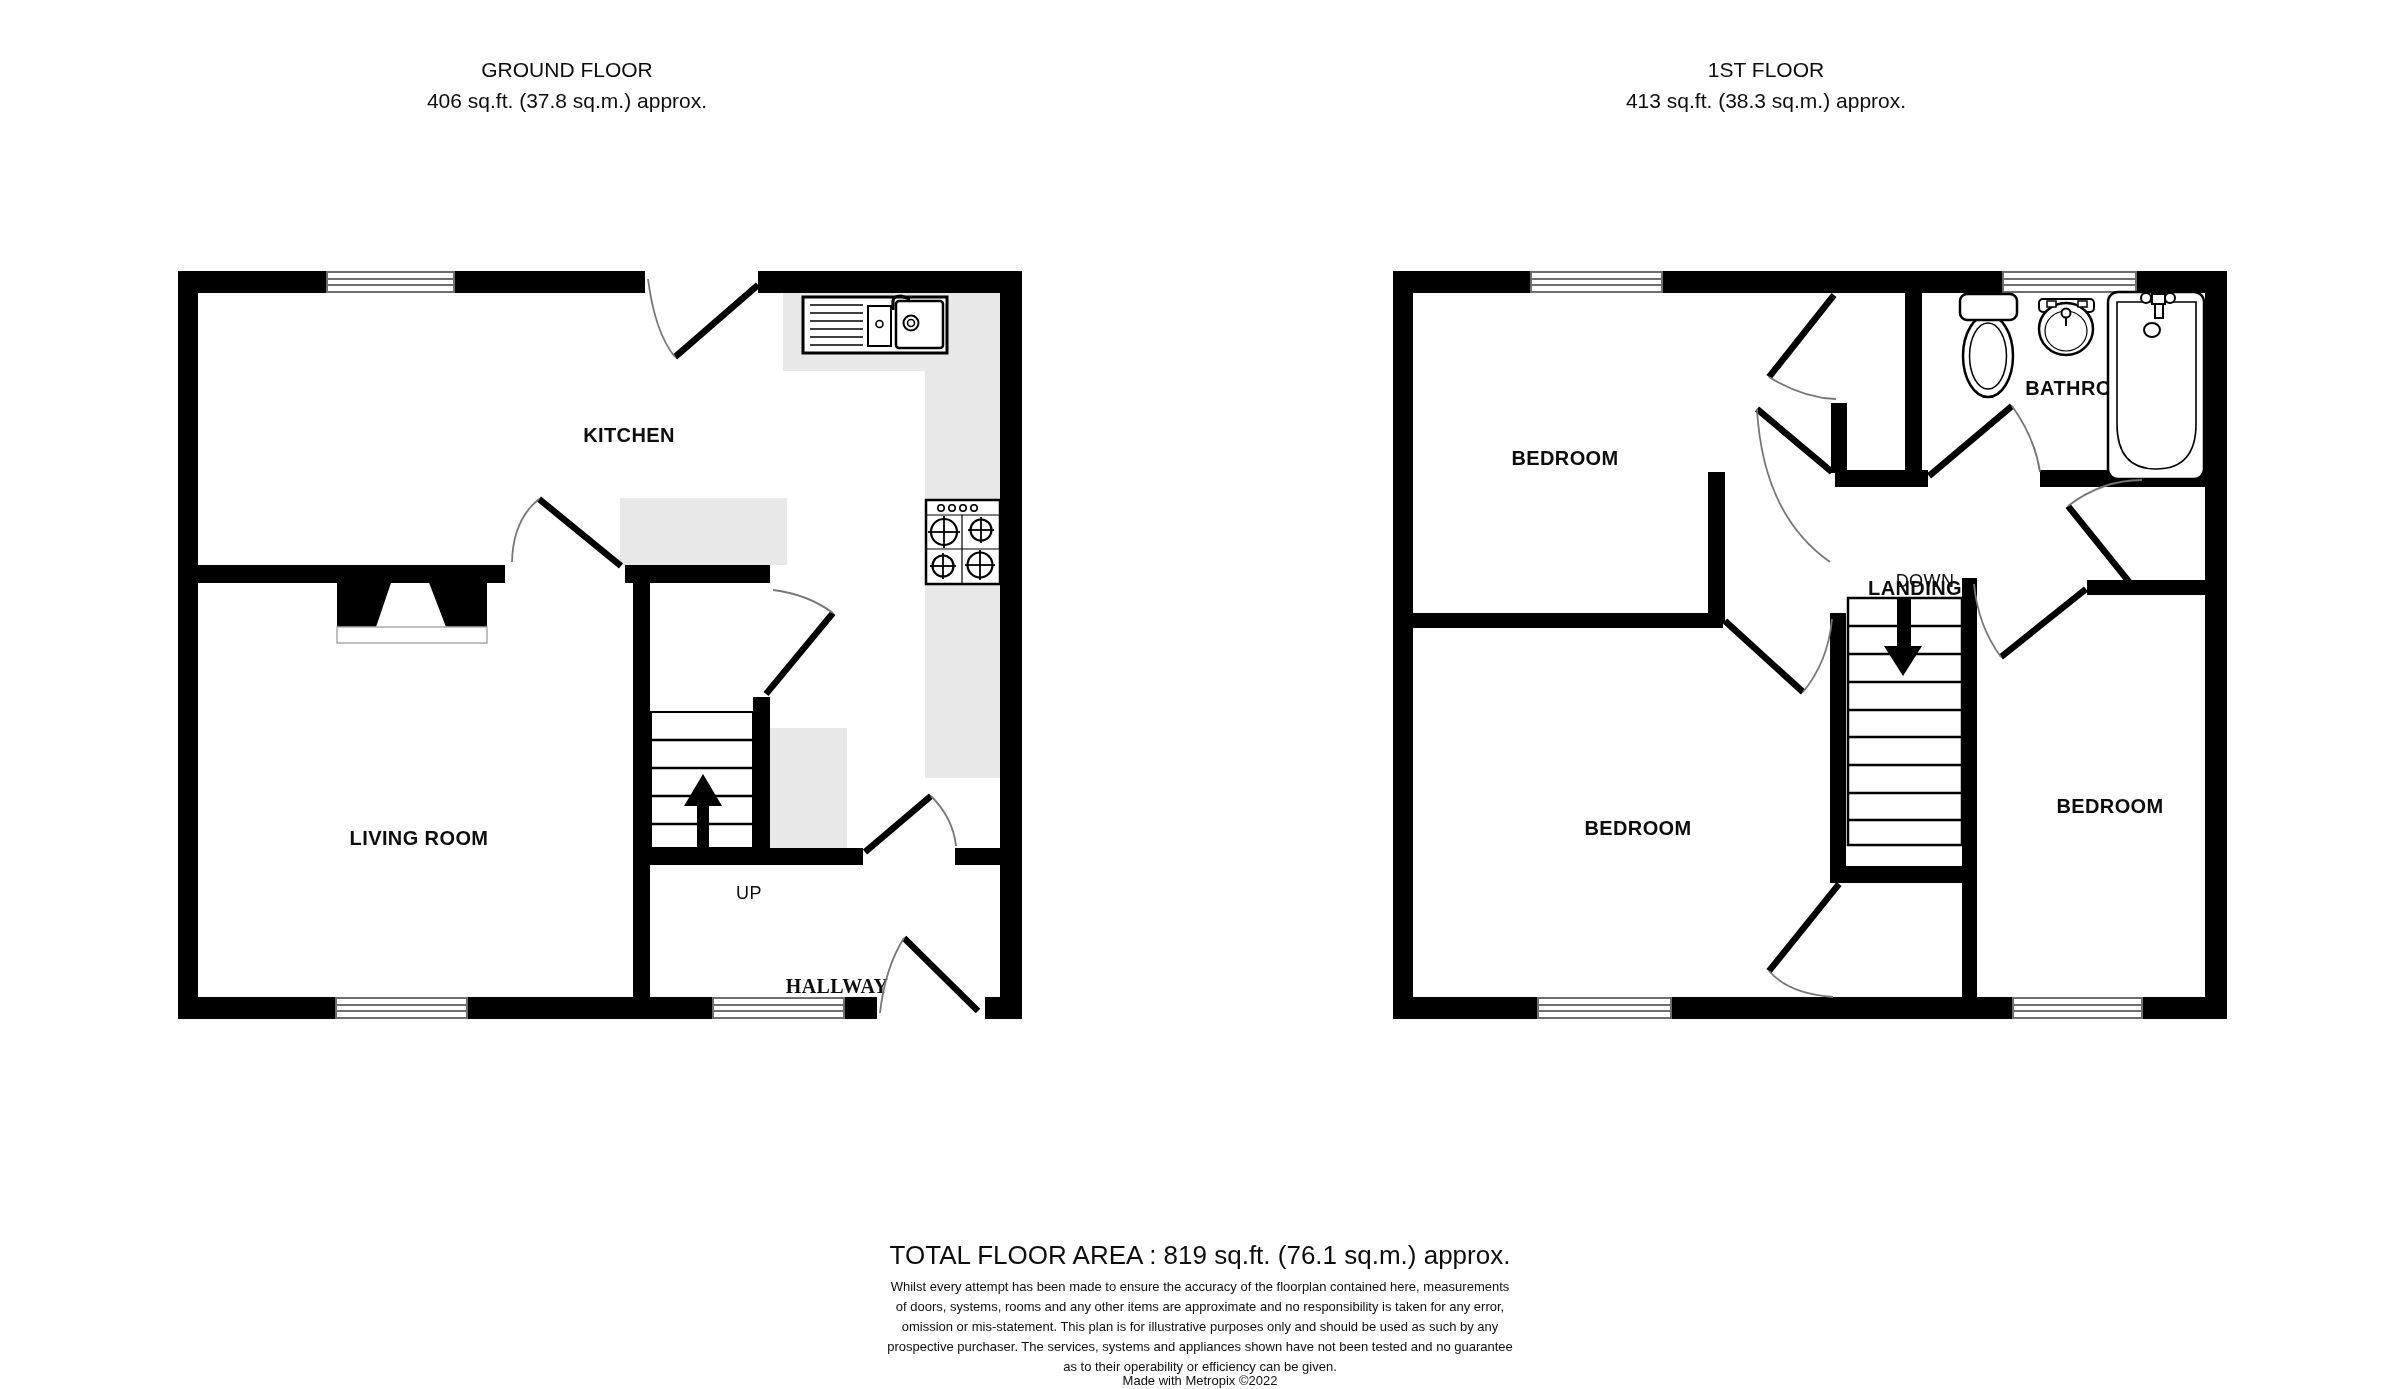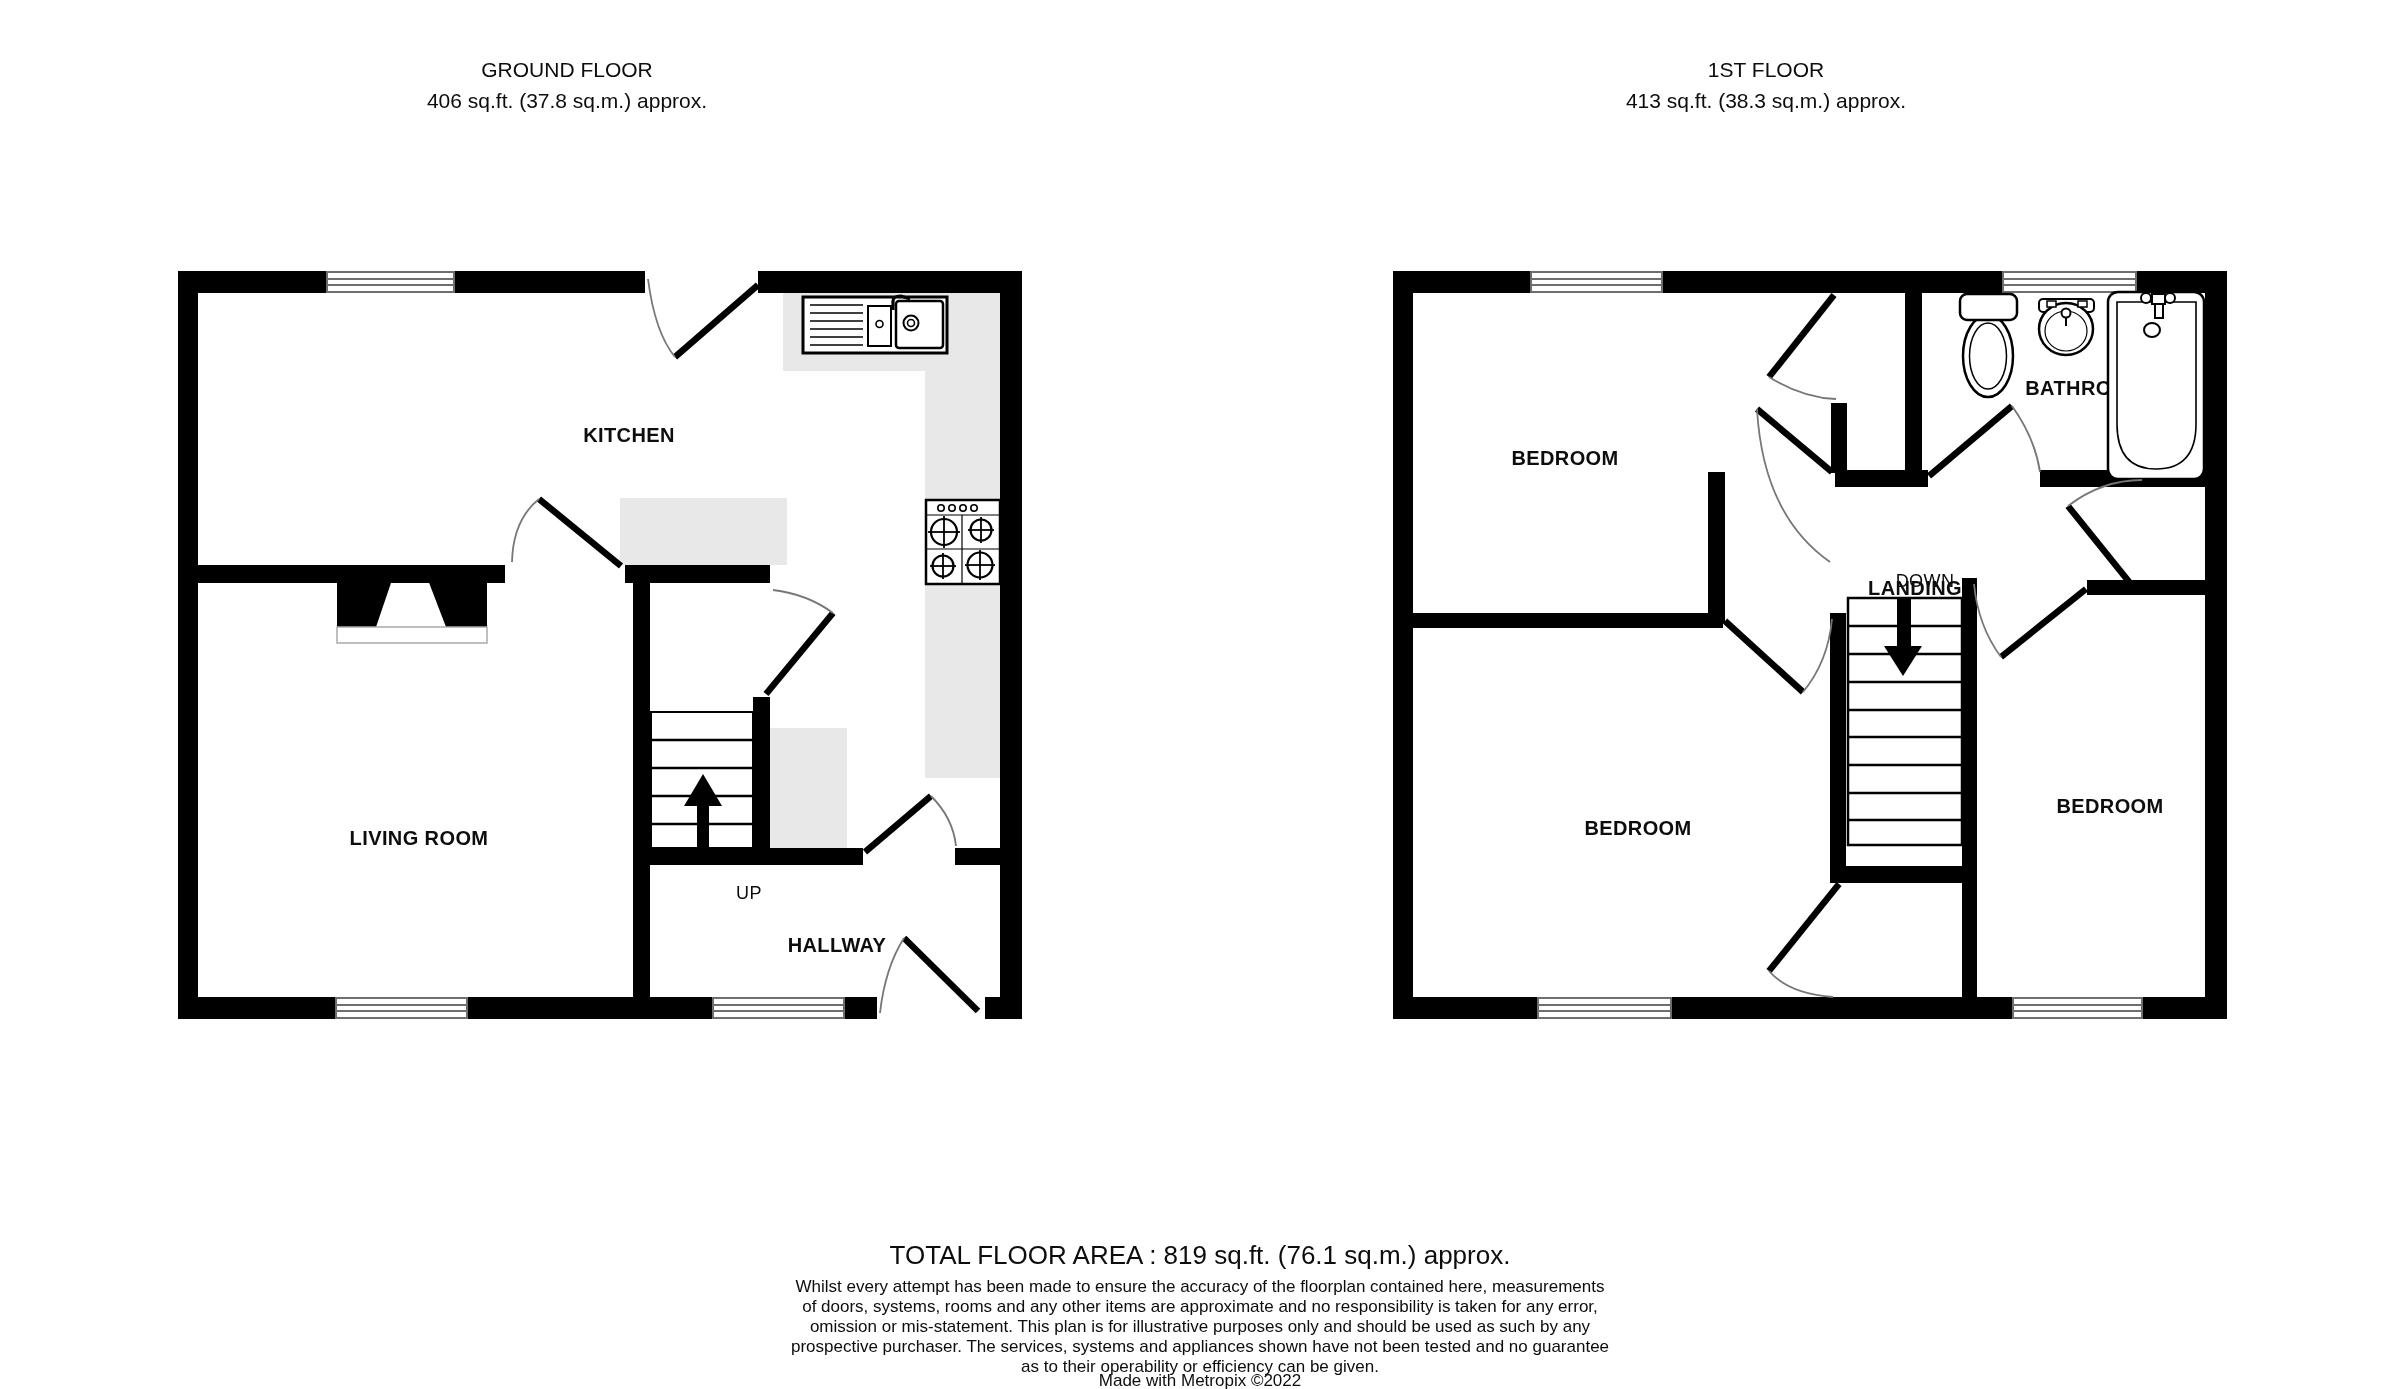--- a/index.html
+++ b/index.html
@@ -13,21 +13,21 @@
   .gap{position:absolute;background:#fff;}
   .counter{position:absolute;background:#e8e8e8;}
   .room-label{position:absolute;transform:translate(-50%,-50%);font-weight:bold;font-size:20px;
               letter-spacing:.4px;white-space:nowrap;color:#0d0d0d;}
   .dir-label{position:absolute;transform:translate(-50%,-50%);font-weight:normal;font-size:18px;
              letter-spacing:.4px;white-space:nowrap;color:#0d0d0d;}
   .plan-title{position:absolute;transform:translateX(-50%);text-align:center;font-size:21px;
               line-height:31px;white-space:nowrap;color:#0d0d0d;}
   .footer-line{position:absolute;left:0;width:100%;text-align:center;color:#0d0d0d;}
   #total-area{top:1240px;font-size:26px;}
-  .disc{font-size:17px;line-height:20px;}
+  .disc{font-size:13px;line-height:20px;}
   svg.overlay{position:absolute;left:0;top:0;}
 </style>
 </head>
 <body>
 
 <div class="plan-title" style="left:567px;top:54px;">
   <div>GROUND FLOOR</div>
   <div>406 sq.ft. (37.8 sq.m.) approx.</div>
 </div>
 <div class="plan-title" style="left:1766px;top:54px;">
@@ -56,21 +56,21 @@
 
   <div class="gap" style="left:645px;top:271px;width:113px;height:22px;"></div>
   <div class="gap" style="left:877px;top:997px;width:108px;height:22px;"></div>
 
   <div class="window" style="left:326px;top:271px;width:129px;height:22px;"></div>
   <div class="window" style="left:335px;top:997px;width:133px;height:22px;"></div>
   <div class="window" style="left:712px;top:997px;width:133px;height:22px;"></div>
 
   <div class="room-label" style="left:605px;top:435px;margin-left:24px;">KITCHEN</div>
   <div class="room-label" style="left:419px;top:838px;">LIVING ROOM</div>
-  <div class="room-label" style="left:837px;top:945px;">HALLWAY</div>
+  <div class="room-label" style="left:837px;top:986px;font-family:Liberation Serif, serif;">HALLWAY</div>
   <div class="dir-label" style="left:710px;top:893px;margin-left:39px;">UP</div>
 </div>
 
 <div>
 
   <div class="wall" style="left:1393px;top:271px;width:834px;height:22px;"></div>
   <div class="wall" style="left:1393px;top:997px;width:834px;height:22px;"></div>
   <div class="wall" style="left:1393px;top:271px;width:20px;height:748px;"></div>
   <div class="wall" style="left:2205px;top:271px;width:22px;height:748px;"></div>
 

